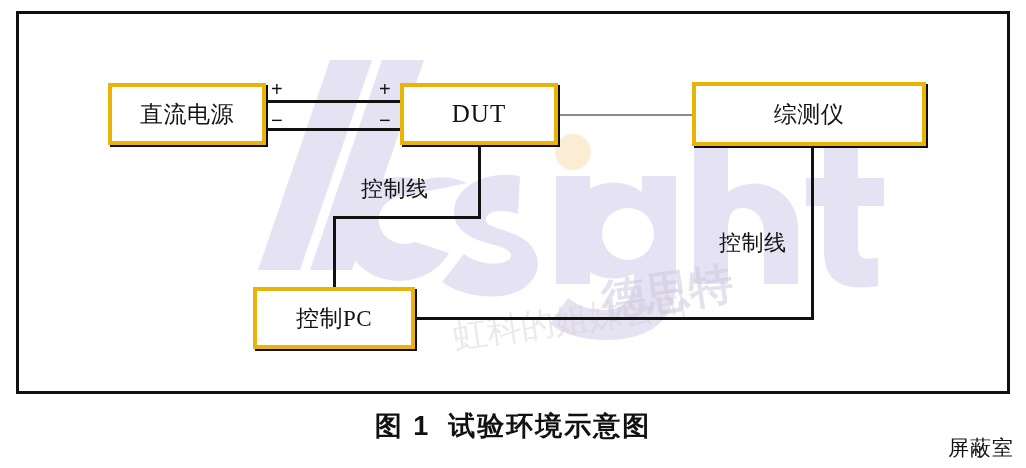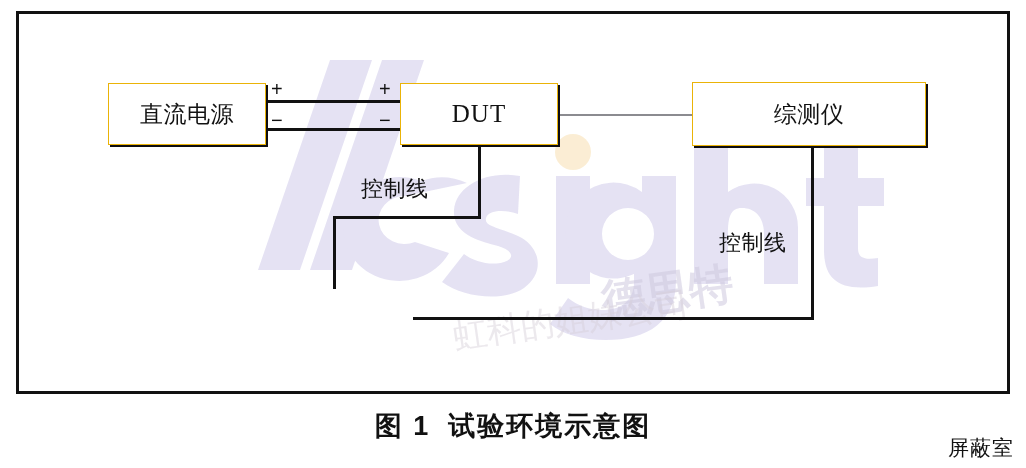--- a/index.html
+++ b/index.html
@@ -50,21 +50,21 @@
     white-space: nowrap;
     z-index: 4;
     font-family: Liberation Serif, serif;
   }
 
   
   .node {
     position: absolute;
     box-sizing: border-box;
     background: #ffffff;
-    border: 1px solid #eab308;
+    border: 4px solid #eab308;
     display: flex;
     align-items: center;
     justify-content: center;
     z-index: 5;
     box-shadow: 2px 2px 0 0 #0d0d12;
   }
   .node .node-label {
     font-size: 23px;
     color: #111111;
     letter-spacing: 0.5px;
@@ -213,18 +213,21 @@
   </div>
 
   <div class="node latin" id="node-dut">
     <span class="node-label">DUT</span>
   </div>
 
   <div class="node" id="node-tester">
     <span class="node-label">综测仪</span>
   </div>
 
+  <div class="node" id="node-pc">
+    <span class="node-label">控制PC</span>
+  </div>
 
   <div id="caption">
     <span class="cap-num">图 1</span><span>试验环境示意图</span>
   </div>
 
 </div>
 
 </body></html>

